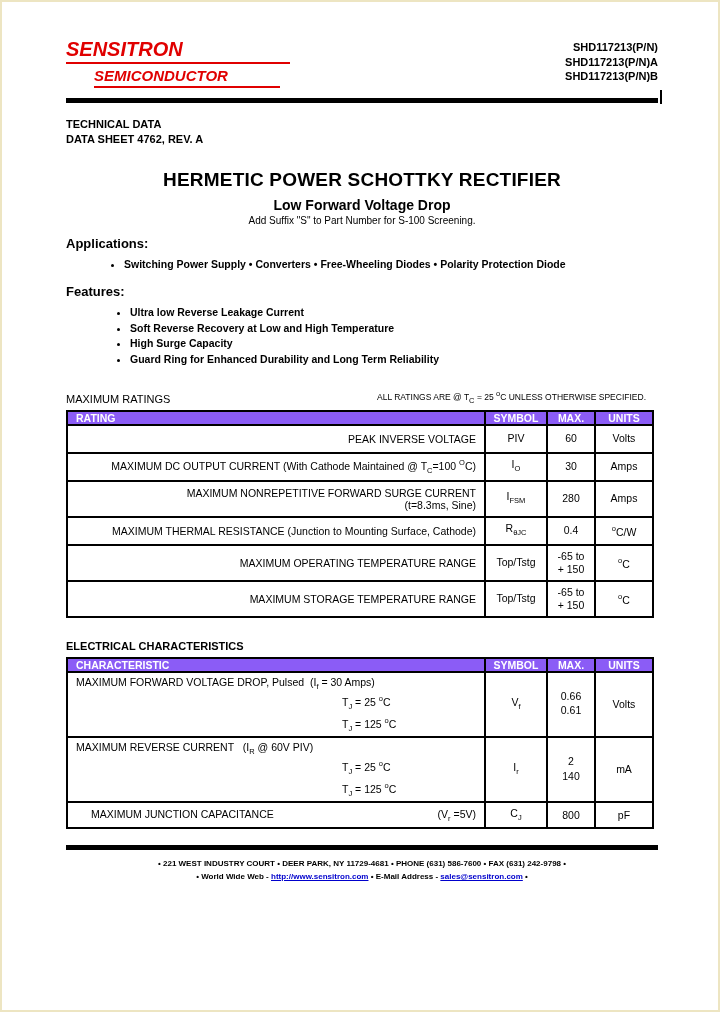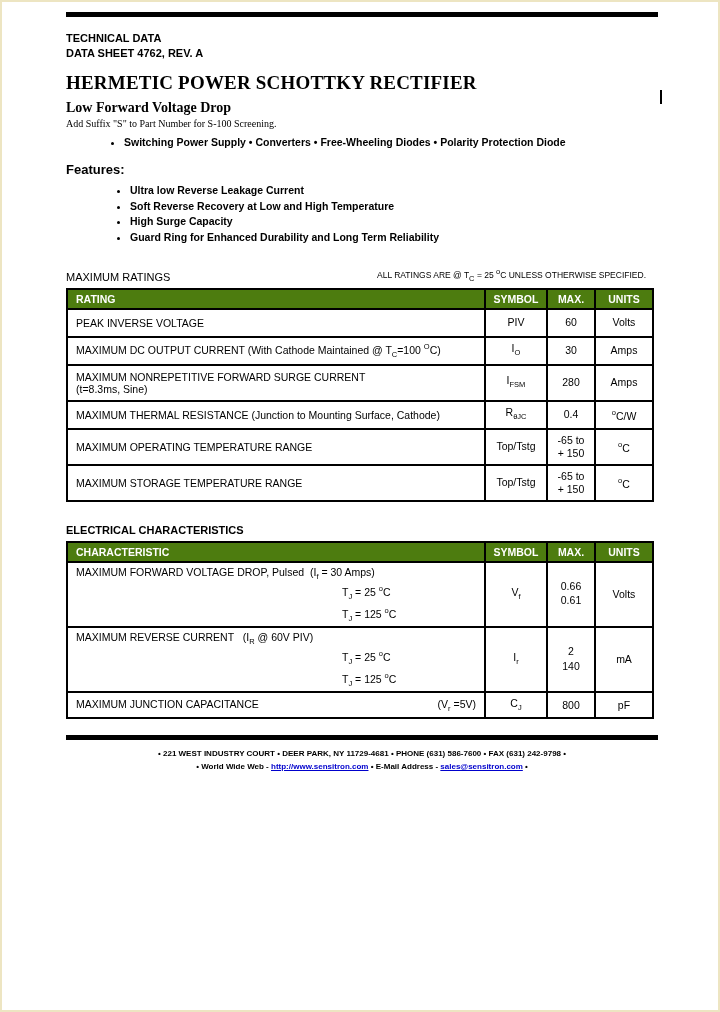--- a/index.html
+++ b/index.html
@@ -30,21 +30,21 @@
     border-bottom:2px solid #e00000; width:186px; padding-bottom:2px;
   }
   .partnums { text-align:right; font-size:11px; font-weight:bold; line-height:14.5px; padding-top:2px; }
   .header-rule { height:5px; background:#000; margin-top:10px; }
   .change-bar { position:absolute; right:56px; top:88px; width:2px; height:14px; background:#000; }
 
   
   .meta { margin-top:14px; font-size:11px; font-weight:bold; line-height:15px; }
 
   
-  .title-block { margin-top:11px;font-family:Liberation Serif, serif; }
+  .title-block { text-align:center; margin-top:22px; }
   .title-main { font-size:19px; font-weight:bold; letter-spacing:0.2px; }
   .title-sub { font-size:14px; font-weight:bold; margin-top:6px; }
   .title-note { font-size:10px; margin-top:2px; }
 
   
   .section-heading { font-size:13px; font-weight:bold; margin-top:10px; }
   .app-list { margin-top:6px; padding-left:58px; font-size:10.5px; font-weight:bold; }
   .app-list li { line-height:15px; }
   .features-heading { margin-top:12px; }
   .feature-list { margin-top:6px; padding-left:64px; font-size:10.5px; font-weight:bold; }
@@ -54,65 +54,77 @@
   .description .desc-label { font-weight:bold; }
 
   
   .ratings-head { display:flex; justify-content:space-between; align-items:flex-end; margin-top:22px; }
   .ratings-title { font-size:11px; font-weight:normal; }
   .ratings-note { font-size:8.5px; margin-right:12px; }
 
   
   table { border-collapse:collapse; width:586px; table-layout:fixed; margin-top:5px; }
   th, td { border:2px solid #000; }
-  thead th { background:#4d7c0f; color:#fff; font-size:10.5px; font-weight:bold; height:20px; text-align:center; }
+  thead th { background:#8b5cf6; color:#fff; font-size:10.5px; font-weight:bold; height:14px; text-align:center; }
   thead th.col-main { text-align:left; padding-left:8px; }
   td { font-size:10.5px; vertical-align:middle; }
-  td.c-main { text-align:left; padding:3px 8px; }
+  td.c-main { text-align:right; padding:3px 8px; }
   td.c-symbol, td.c-max, td.c-units { text-align:center; line-height:13px; }
   tr.h28 td { height:28px; }
   tr.h42 td { height:36px; }
   tr.h58 td { height:58px; }
   tr.h26 td { height:26px; }
   sub { font-size:7.5px; }
   sup { font-size:7.5px; }
 
   .elec-heading { font-size:11px; font-weight:bold; margin-top:22px; }
   .char-main { padding:3px 8px 1px 8px; }
   .char-cond { padding-left:274px; line-height:14.5px; }
   td.c-char { vertical-align:top; }
   td.c-char-single { vertical-align:middle; }
-  .char-row { display:flex; justify-content:space-between; padding:0 8px; }
+  .char-row { display:flex; justify-content:space-between; padding:0 8px;margin-left:15px; }
   td.c-max-stack { vertical-align:bottom; padding-bottom:18px; line-height:14.5px; text-align:center; }
 
   
   .footer-rule { height:5px; background:#000; margin-top:16px; }
   .footer { text-align:center; font-size:8px; font-weight:bold; margin-top:7px; line-height:13px; }
   .link { color:#0000cc; text-decoration:underline; cursor:pointer; font-weight:bold; }
 </style>
 </head>
 <body>
 
 <div class="page">
   <div class="change-bar"></div>
   <div class="content">
 
+    <div class="header">
+      <div class="brand">
+        <div class="brand-line1">SENSITRON</div>
+        <div class="brand-line2">SEMICONDUCTOR</div>
+      </div>
+      <div class="partnums">
+        <div>SHD117213(P/N)</div>
+        <div>SHD117213(P/N)A</div>
+        <div>SHD117213(P/N)B</div>
+      </div>
+    </div>
     <div class="header-rule"></div>
 
     <div class="meta">
       <div>TECHNICAL DATA</div>
       <div>DATA SHEET 4762, REV. A</div>
     </div>
 
     <div class="title-block">
       <div class="title-main">HERMETIC POWER SCHOTTKY RECTIFIER</div>
       <div class="title-sub">Low Forward Voltage Drop</div>
       <div class="title-note">Add Suffix "S" to Part Number for S-100 Screening.</div>
     </div>
 
+    <div class="section-heading">Applications:</div>
     <ul class="app-list">
       <li>Switching Power Supply • Converters • Free-Wheeling Diodes • Polarity Protection Diode</li>
     </ul>
 
     <div class="section-heading features-heading">Features:</div>
     <ul class="feature-list">
       <li>Ultra low Reverse Leakage Current</li>
       <li>Soft Reverse Recovery at Low and High Temperature</li>
       <li>High Surge Capacity</li>
       <li>Guard Ring for Enhanced Durability and Long Term Reliability</li>

